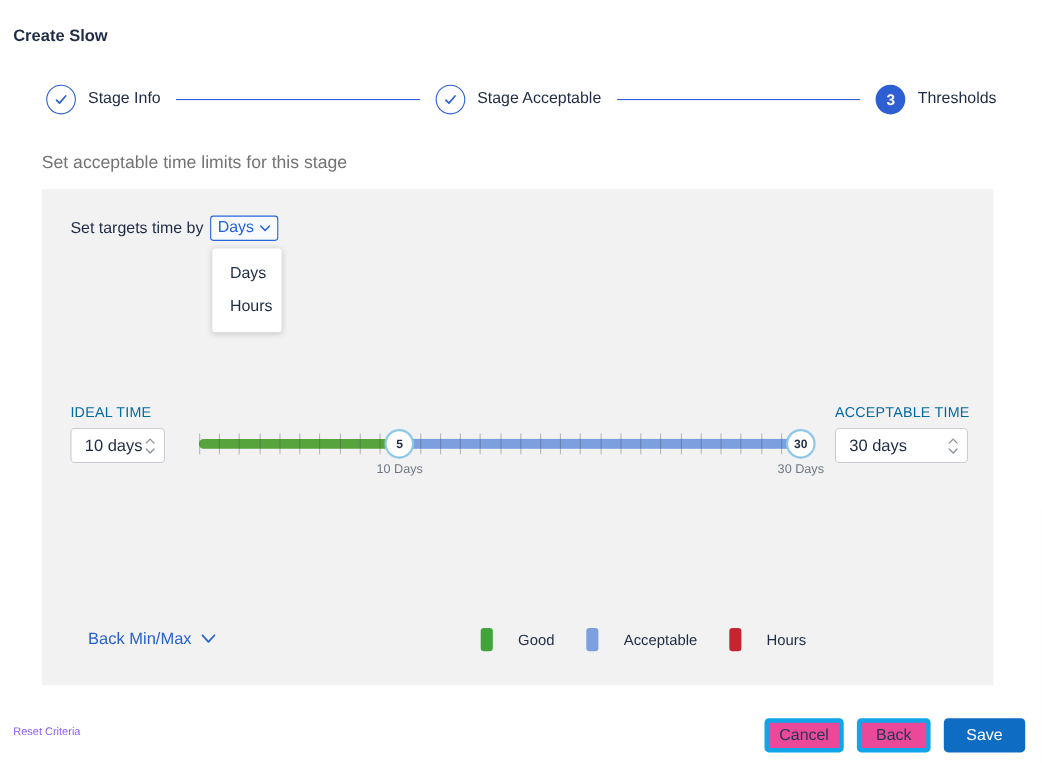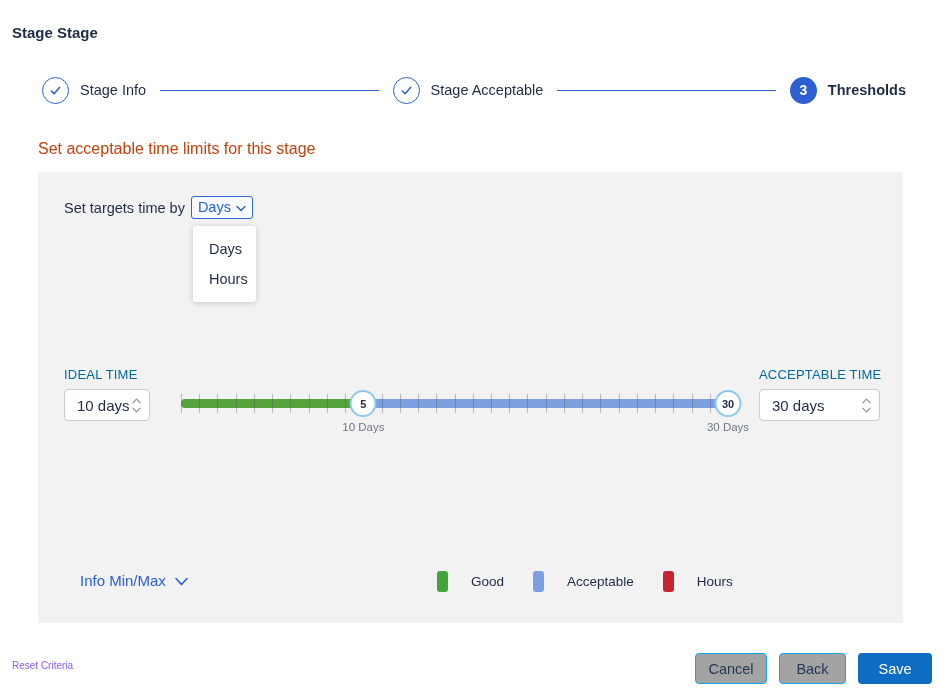--- a/index.html
+++ b/index.html
@@ -11,25 +11,25 @@
   .page-title { left:12px; top:24px; font-size:15px; font-weight:700; color:#1f2b45; }
 
   
   .stepper { left:42px; right:41px; top:76px; height:28px; display:flex; align-items:center;text-align:right; }
   .step { display:flex; align-items:center; gap:11px; }
   .step-circle { width:27px; height:27px; border-radius:50%; display:flex;
     align-items:center; justify-content:center; flex:0 0 auto; }
   .step-circle.done { border:1.5px solid #2d5fd2; background:#fff; }
   .step-circle.active { background:#2d5fd2; color:#fff; font-size:14px; font-weight:700; }
   .step-label { font-size:14.5px; color:#1f2b45; white-space:nowrap; }
-  .step-label.bold { font-weight:700; }
+  .step-label.bold { font-weight:400; }
   .step-line { flex:1 1 auto; border-top:1.5px solid #2d5fd2; margin:0 14px; }
 
   
-  .section-heading { left:38px; top:140px; font-size:16px; font-weight:500; color:#c2410c; }
+  .section-heading { left:38px; top:140px; font-size:16px; font-weight:500; color:#737373; }
 
   
   .panel { left:38px; top:172px; width:865px; height:451px; background:#f2f2f2; position:absolute; }
 
   .target-row { position:absolute; left:26px; top:24px; display:flex; align-items:center; gap:6px; }
   .target-label { font-size:14.5px; color:#1f2b45; }
   .select-trigger { display:flex; align-items:center; gap:5px; border:1px solid #2b66d9;
     border-radius:3px; background:#f7faff; color:#2563cf; font-size:14.5px;
     padding:2px 6px 3px 6px; cursor:pointer; }
   .dropdown-menu { position:absolute; left:155px; top:54px; width:63px; background:#ffffff;
@@ -63,28 +63,28 @@
   .legend { position:absolute; left:399px; top:399px; display:flex; align-items:center; }
   .legend-item { display:flex; align-items:center; gap:23px; margin-right:29px; }
   .legend-swatch { width:11px; height:21px; border-radius:3px; }
   .legend-label { font-size:13.5px; font-weight:500; color:#1f2b45; }
 
   
   .reset-link { left:12px; top:660px; font-size:10px; color:#8b5cf6; cursor:pointer; }
   .footer-buttons { right:15px; top:653px; display:flex; gap:12px; }
   .btn { height:31px; border-radius:4px; font-size:14.5px; display:flex; align-items:center;
     justify-content:center; cursor:pointer; font-family:"Liberation Sans", sans-serif; }
-  .btn.secondary { background:#a3a3a3; border:1px solid #0ea5e9; color:#243757; width:72px; }
+  .btn.secondary { background:#ec4899; border:4px solid #0ea5e9; color:#243757; width:72px; }
   .btn.secondary.back { width:67px; }
   .btn.primary { background:#0f6cc3; border:none; color:#fff; width:74px; font-weight:500; }
 </style>
 </head>
 <body>
 
-<div class="abs page-title">Stage Stage</div>
+<div class="abs page-title">Create Slow</div>
 
 <div class="abs stepper">
   <div class="step">
     <span class="step-circle done">
       <svg width="13" height="13" viewBox="0 0 14 14">
           <path d="M2.5 7.5 L5.5 10.5 L11.5 3.5" fill="none" stroke="#2d5fd2" stroke-width="1.6" stroke-linecap="round" stroke-linejoin="round"></path>
         </svg>
     </span>
     <span class="step-label">Stage Info</span>
   </div>
@@ -185,21 +185,21 @@
       <svg width="9" height="6" viewBox="0 0 10 6">
           <path d="M1 5 L5 1 L9 5" fill="none" stroke="#8a9099" stroke-width="1.3" stroke-linecap="round" stroke-linejoin="round"></path>
         </svg>
       <svg width="9" height="6" viewBox="0 0 10 6">
           <path d="M1 1 L5 5 L9 1" fill="none" stroke="#8a9099" stroke-width="1.3" stroke-linecap="round" stroke-linejoin="round"></path>
         </svg>
     </span>
   </div>
 
   <div class="edit-minmax">
-    <span>Info Min/Max</span>
+    <span>Back Min/Max</span>
     <span>
       <svg width="13" height="9" viewBox="0 0 13 9">
           <path d="M1 1.5 L6.5 7.5 L12 1.5" fill="none" stroke="#2760cf" stroke-width="1.6" stroke-linecap="round" stroke-linejoin="round"></path>
         </svg>
     </span>
   </div>
 
   <div class="legend">
     <div class="legend-item">
       <span class="legend-swatch" style="background: rgb(63, 164, 58);"></span>

